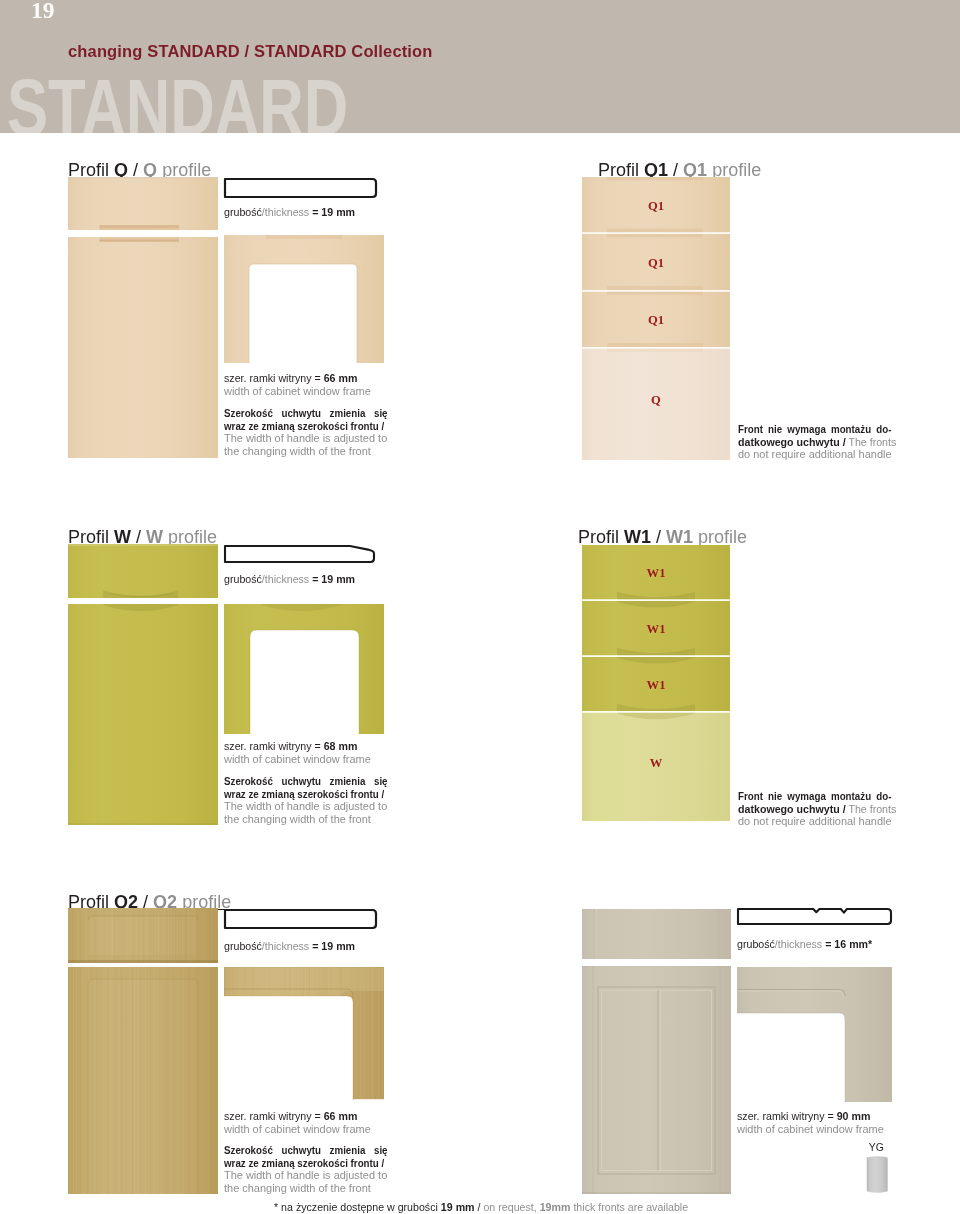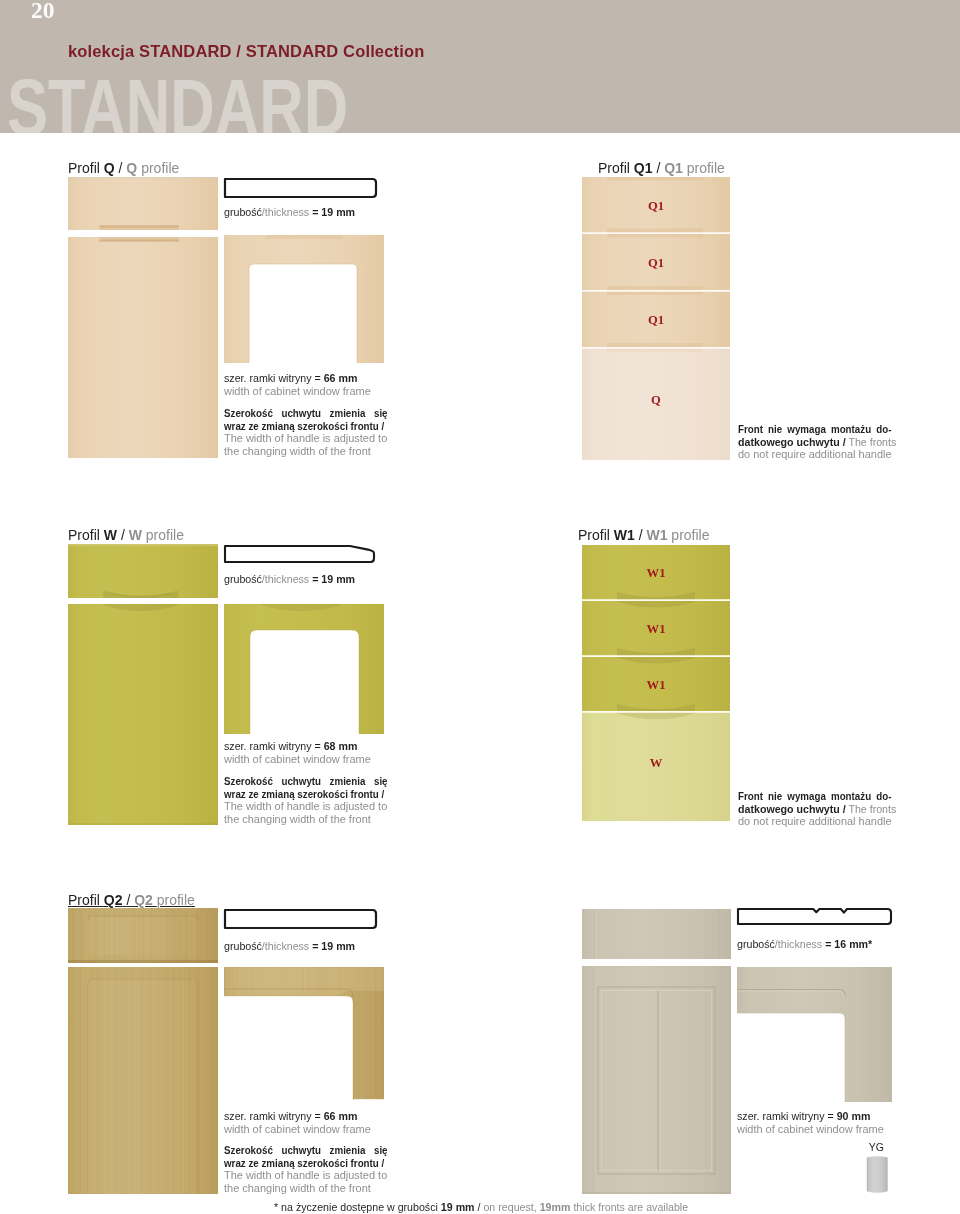--- a/index.html
+++ b/index.html
@@ -23,42 +23,42 @@
   .t{position:absolute;white-space:nowrap;line-height:1;color:#231f20;
      transform-origin:left top;font-size:11.6px;}
   .t b{font-weight:bold;}
   .g{color:#8f8f8f;}
   .gb{color:#8f8f8f;font-weight:bold;}
   .sx87{transform:scaleX(0.843);}
   .sx92{transform:scaleX(0.918);}
   .sx98{transform:scaleX(0.945);}
   .sx100{transform:scaleX(1);}
 
-  .ptitle{font-size:14px;}
+  .ptitle{font-size:18px;}
   .jrow{position:absolute;transform-origin:left top;font-size:11.6px;
         color:#231f20;line-height:1;}
   .jrow .inner{display:block;text-align:justify;text-align-last:justify;}
 
   .lbl{position:absolute;color:#9e1a1a;font-weight:bold;font-size:12.6px;
        font-family:"Liberation Serif",serif;line-height:1;text-align:center;}
   .codelbl{position:absolute;color:#231f20;font-size:11px;line-height:1;text-align:center;
            transform:scaleX(0.95);transform-origin:left top;}
 
   
   .panel{position:absolute;}
   .panel svg{display:block;}
 </style>
 </head>
 <body>
 
 <div class="page">
 
   <div class="header">
-    <div class="pagenum">20</div>
-    <div class="collection">kolekcja STANDARD / STANDARD Collection</div>
+    <div class="pagenum">19</div>
+    <div class="collection">changing STANDARD / STANDARD Collection</div>
     <div class="watermark">STANDARD</div>
   </div>
 
 <svg width="0" height="0" style="position:absolute" aria-hidden="true">
       <defs>
         <linearGradient id="gB" x1="0" y1="0" x2="1" y2="0">
           <stop offset="0" stop-color="#e5cdaa"></stop>
           <stop offset="0.06" stop-color="#e8d2b2"></stop>
           <stop offset="0.2" stop-color="#ebd5b7"></stop>
           <stop offset="0.45" stop-color="#ecd7ba"></stop>

